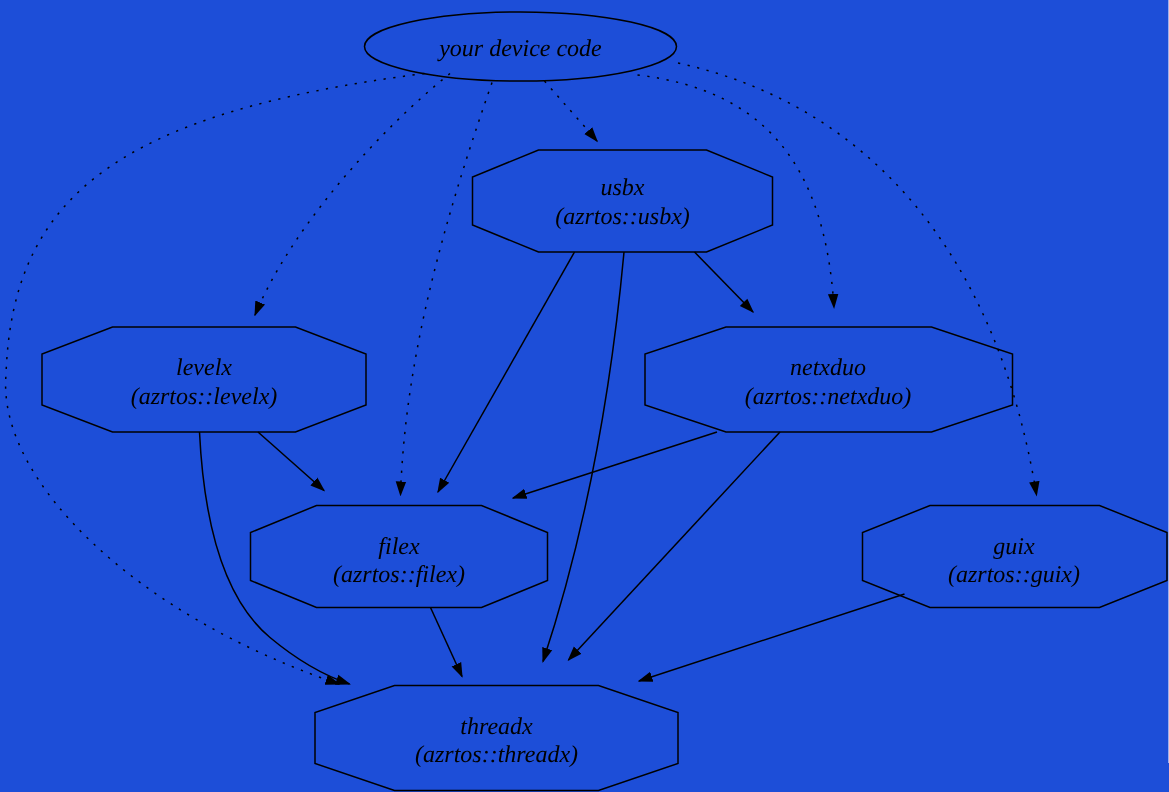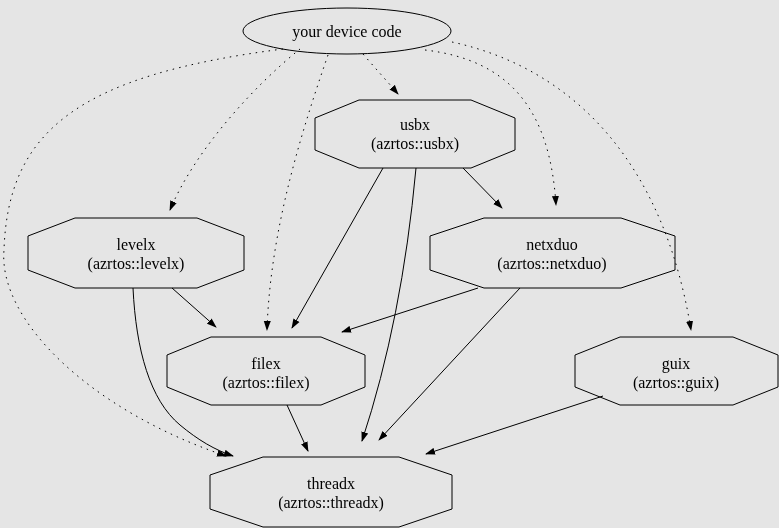--- a/index.html
+++ b/index.html
@@ -4,22 +4,23 @@
 <style>
   html, body {
     margin: 0;
     padding: 0;
     background: #ffffff;
   }
   .canvas {
     width: 779px;
     height: 528px;
     position: relative;
-    background: #e5e5e5;
+    background: #1d4ed8;
     font-family: "Liberation Serif", "DejaVu Serif", serif;
+    font-style: italic;
   }
   svg text {
     font-family: "Liberation Serif", "DejaVu Serif", serif;
     font-size: 16px;
     fill: #000000;
     text-anchor: middle;
   }
   svg .shape {
     fill: none;
     stroke: #000000;

